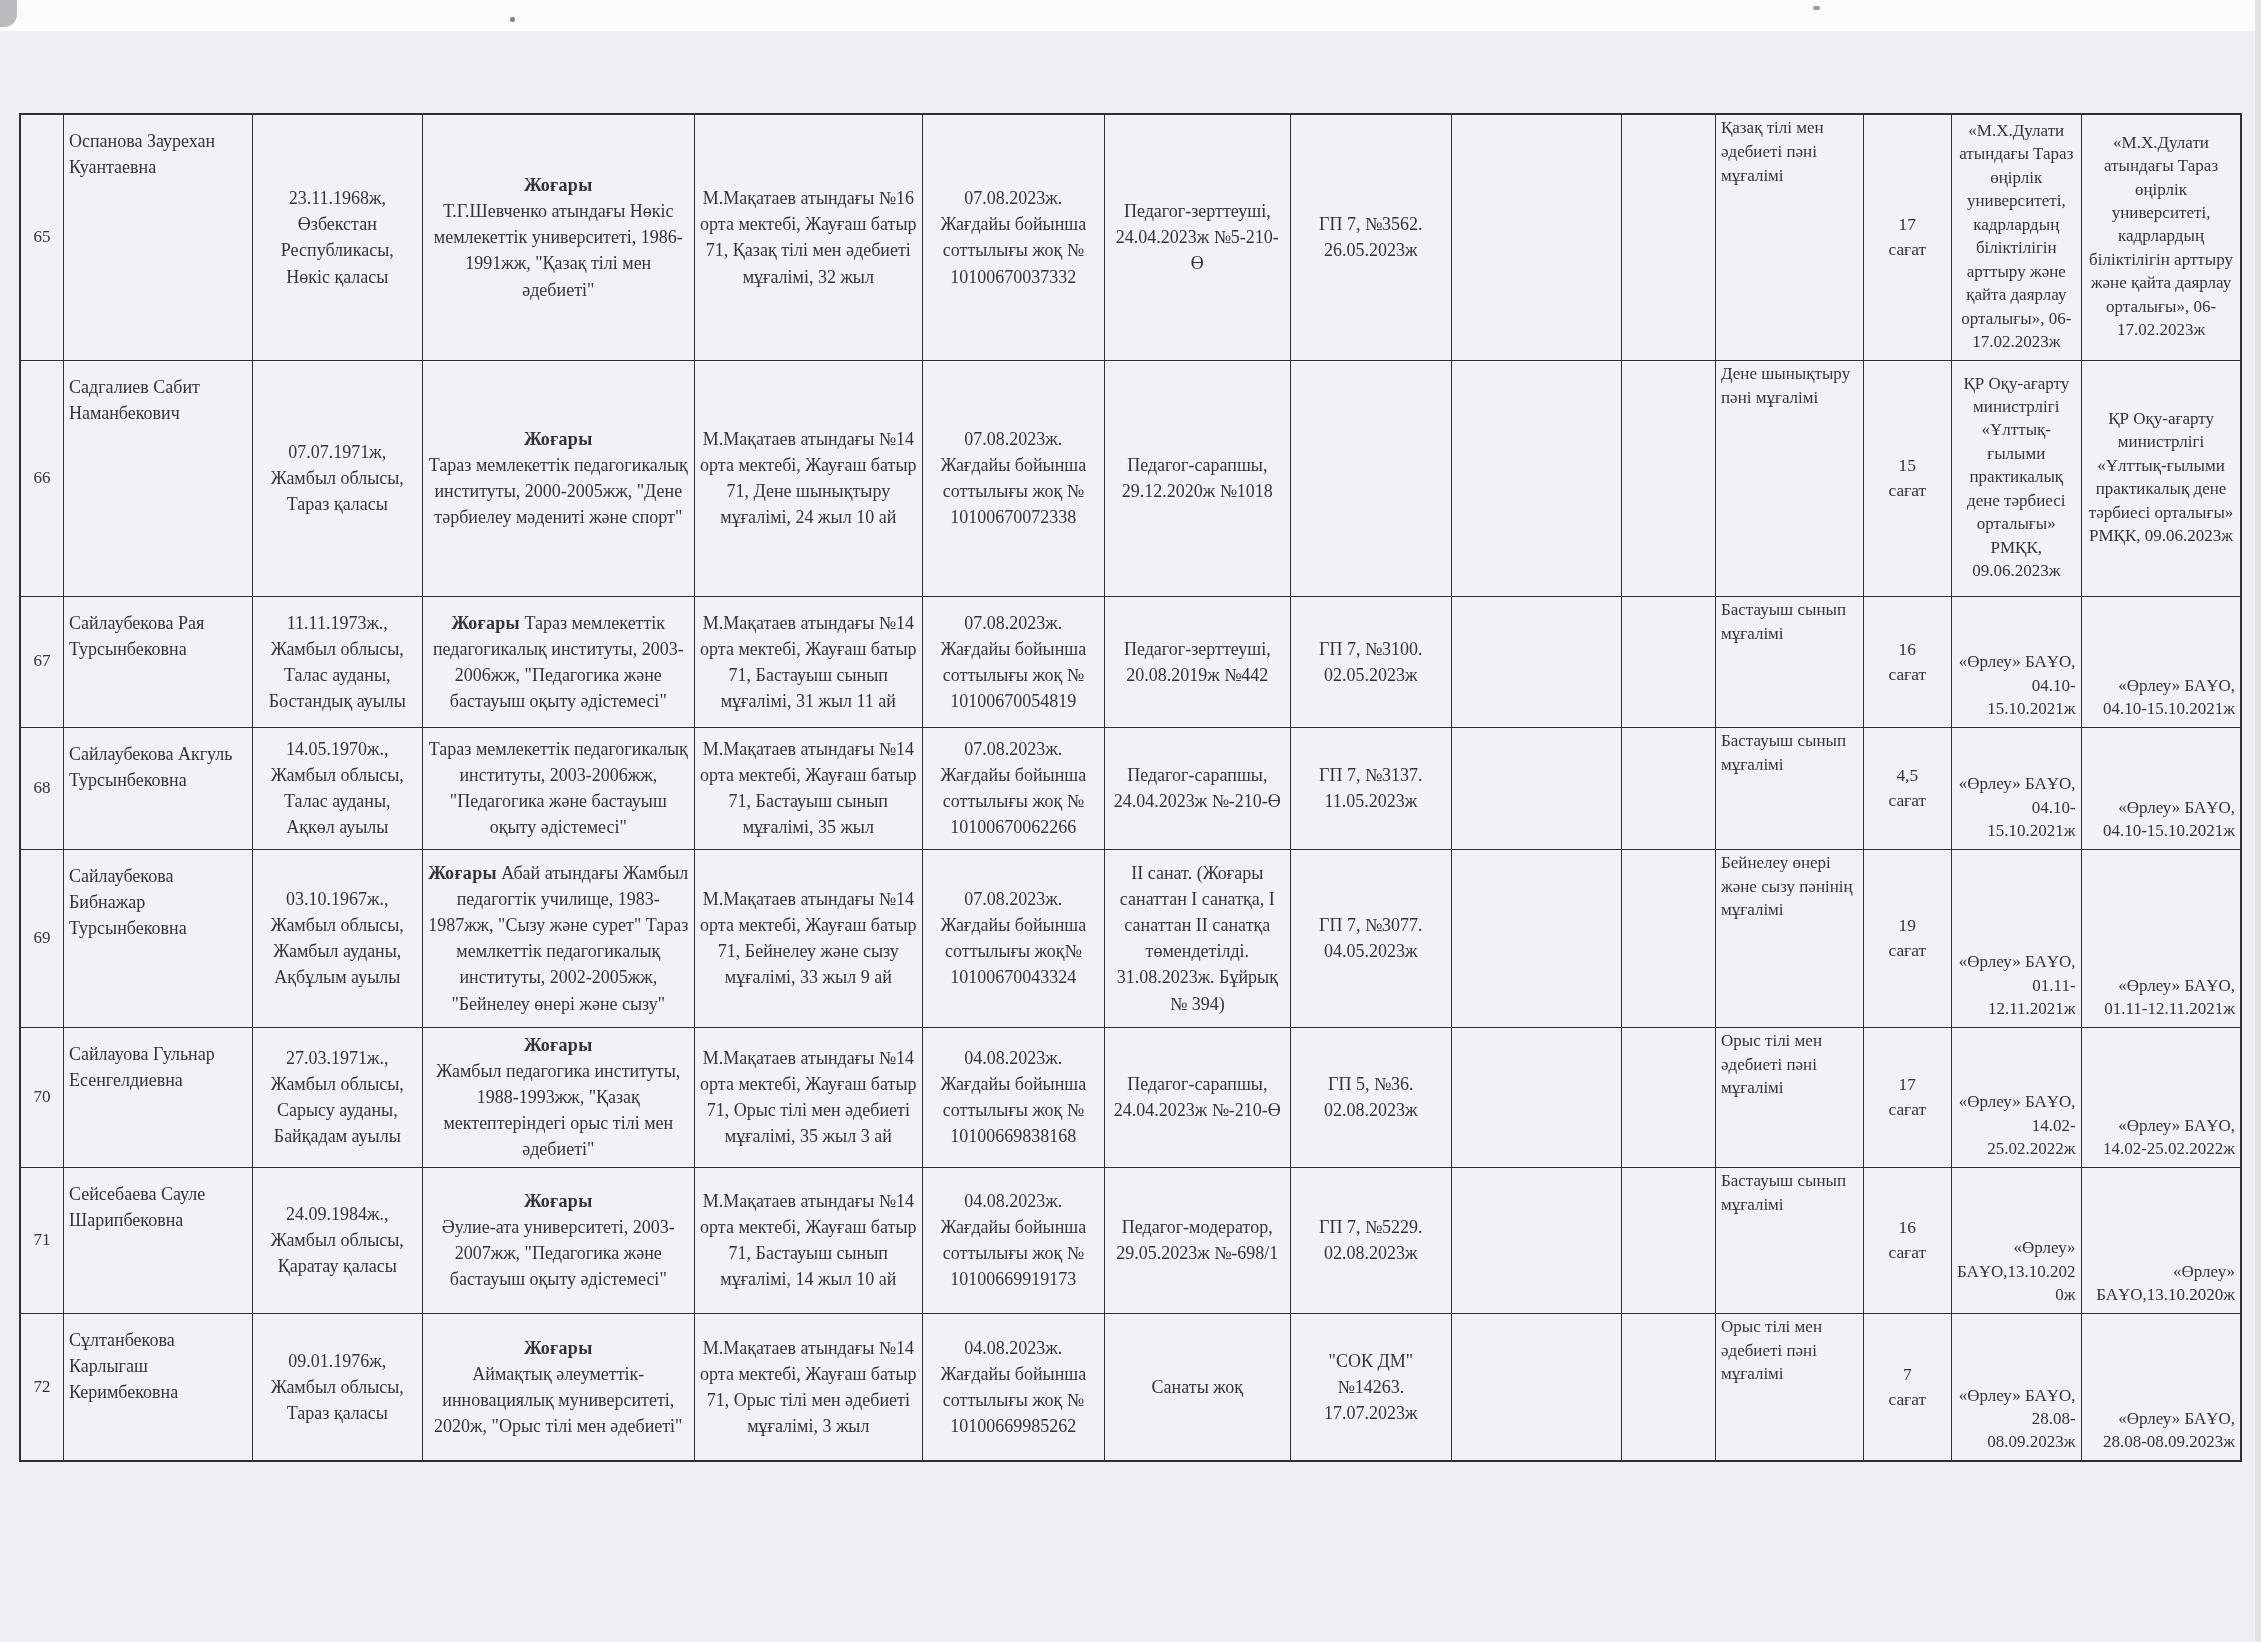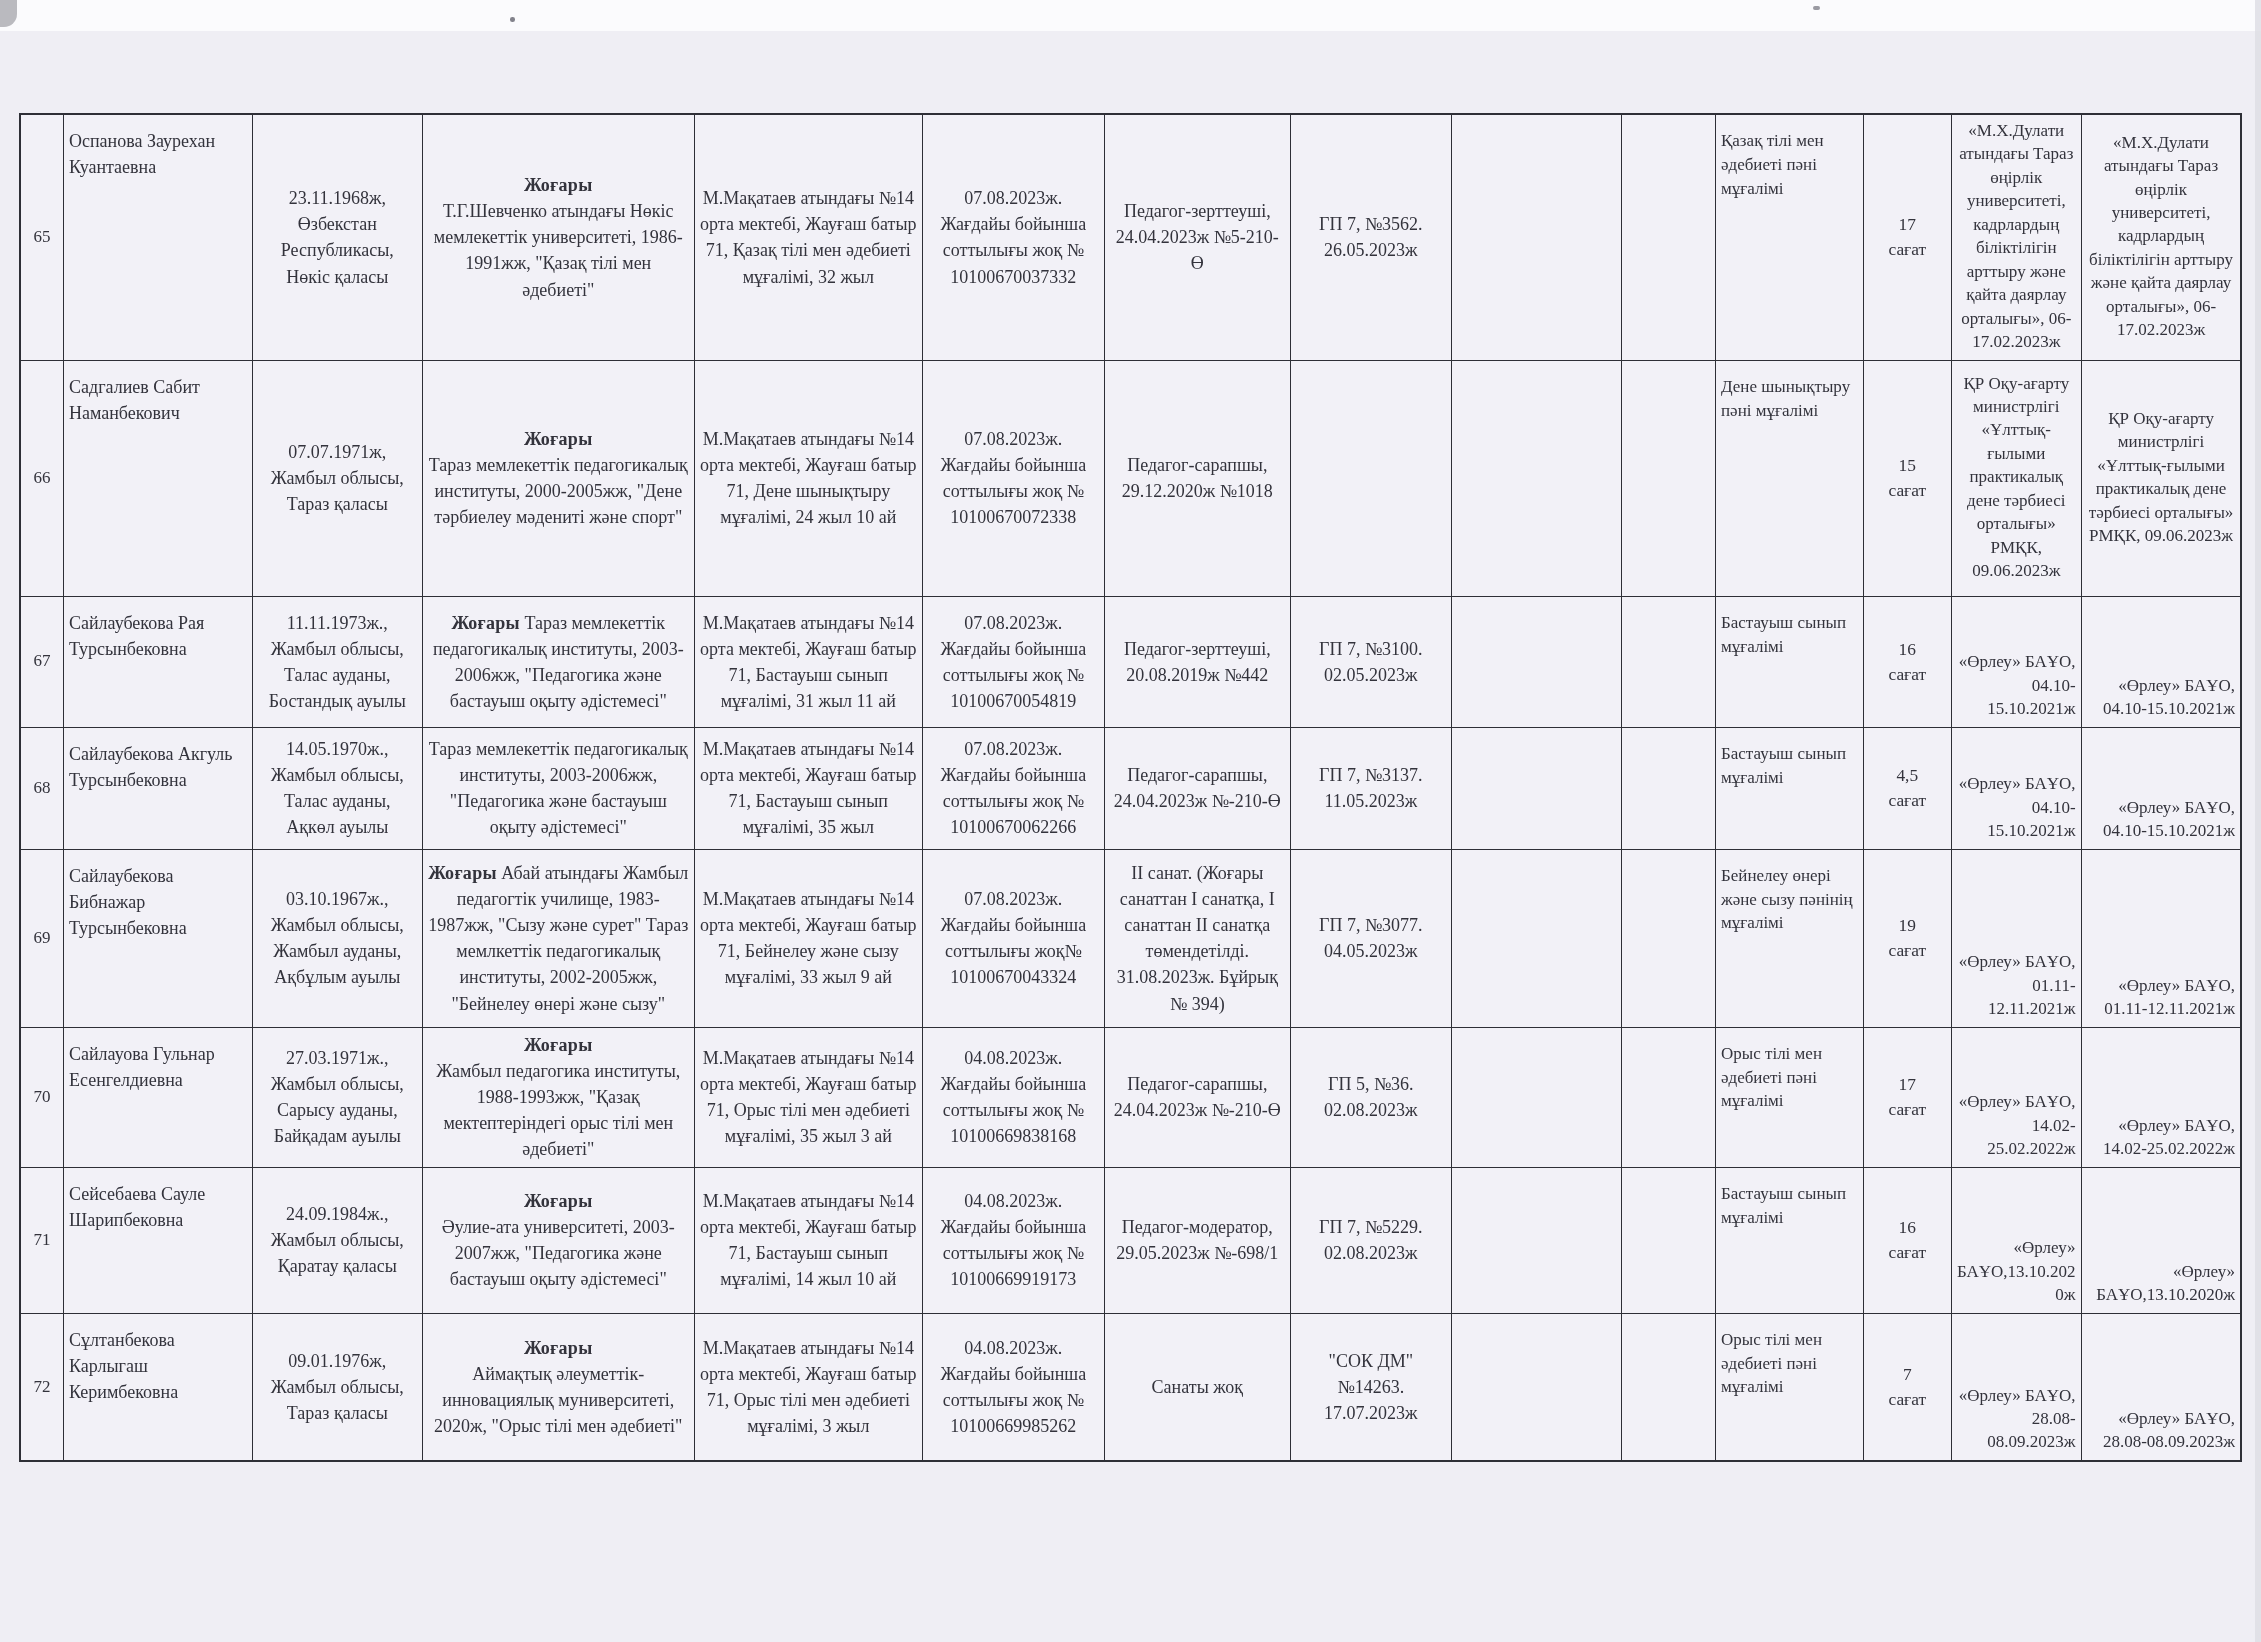--- a/index.html
+++ b/index.html
@@ -37,21 +37,21 @@
   tr:nth-child(4){height:122px;}
   tr:nth-child(5){height:178px;}
   tr:nth-child(6){height:140px;}
   tr:nth-child(7){height:146px;}
   tr:nth-child(8){height:148px;}
 
   td.c-no{font-size:17px;}
   td.c-name{text-align:left;vertical-align:top;padding-top:13px;}
   td.c-edu b.blk{display:block;}
   td.c-edu b{letter-spacing:0.3px;}
-  td.c-sub{text-align:left;vertical-align:top;font-size:17px;line-height:1.4;padding-top:14px;}
+  td.c-sub{text-align:left;vertical-align:top;font-size:17px;line-height:1.4;padding-top:1px;}
   td.c-hours{font-size:17.4px;padding:19px;}
   td.c-course{text-align:right;vertical-align:bottom;font-size:17px;line-height:1.38;padding-bottom:6.4px;}
   td.c-course.mid{text-align:center;vertical-align:middle;}
 </style>
 </head>
 <body>
 
 <div class="top-strip"></div>
 <div class="corner-smudge"></div>
 <div class="edge-right"></div>
@@ -78,21 +78,21 @@
   </colgroup>
   <tbody>
 
     <tr>
       <td class="c-no">65</td>
       <td class="c-name">Оспанова Заурехан Куантаевна</td>
       <td>23.11.1968ж, Өзбекстан Республикасы, Нөкіс қаласы</td>
       <td class="c-edu">
         <b class="blk">Жоғары</b><span>Т.Г.Шевченко атындағы Нөкіс мемлекеттік университеті, 1986-1991жж, "Қазақ тілі мен әдебиеті"</span>
       </td>
-      <td>М.Мақатаев атындағы №14 орта мектебі, Жауғаш батыр 71, Қазақ тілі мен әдебиеті мұғалімі, 32 жыл</td>
+      <td>М.Мақатаев атындағы №16 орта мектебі, Жауғаш батыр 71, Қазақ тілі мен әдебиеті мұғалімі, 32 жыл</td>
       <td>07.08.2023ж. Жағдайы бойынша соттылығы жоқ № 10100670037332</td>
       <td>Педагог-зерттеуші, 24.04.2023ж №5-210-Ө</td>
       <td>ГП 7, №3562. 26.05.2023ж</td>
       <td></td>
       <td></td>
       <td class="c-sub">Қазақ тілі мен әдебиеті пәні мұғалімі</td>
       <td class="c-hours">17 сағат</td>
       <td class="c-course mid">«М.Х.Дулати атындағы Тараз өңірлік университеті, кадрлардың біліктілігін арттыру және қайта даярлау орталығы», 06-17.02.2023ж</td>
       <td class="c-course mid">«М.Х.Дулати атындағы Тараз өңірлік университеті, кадрлардың біліктілігін арттыру және қайта даярлау орталығы», 06-17.02.2023ж</td>
     </tr>

